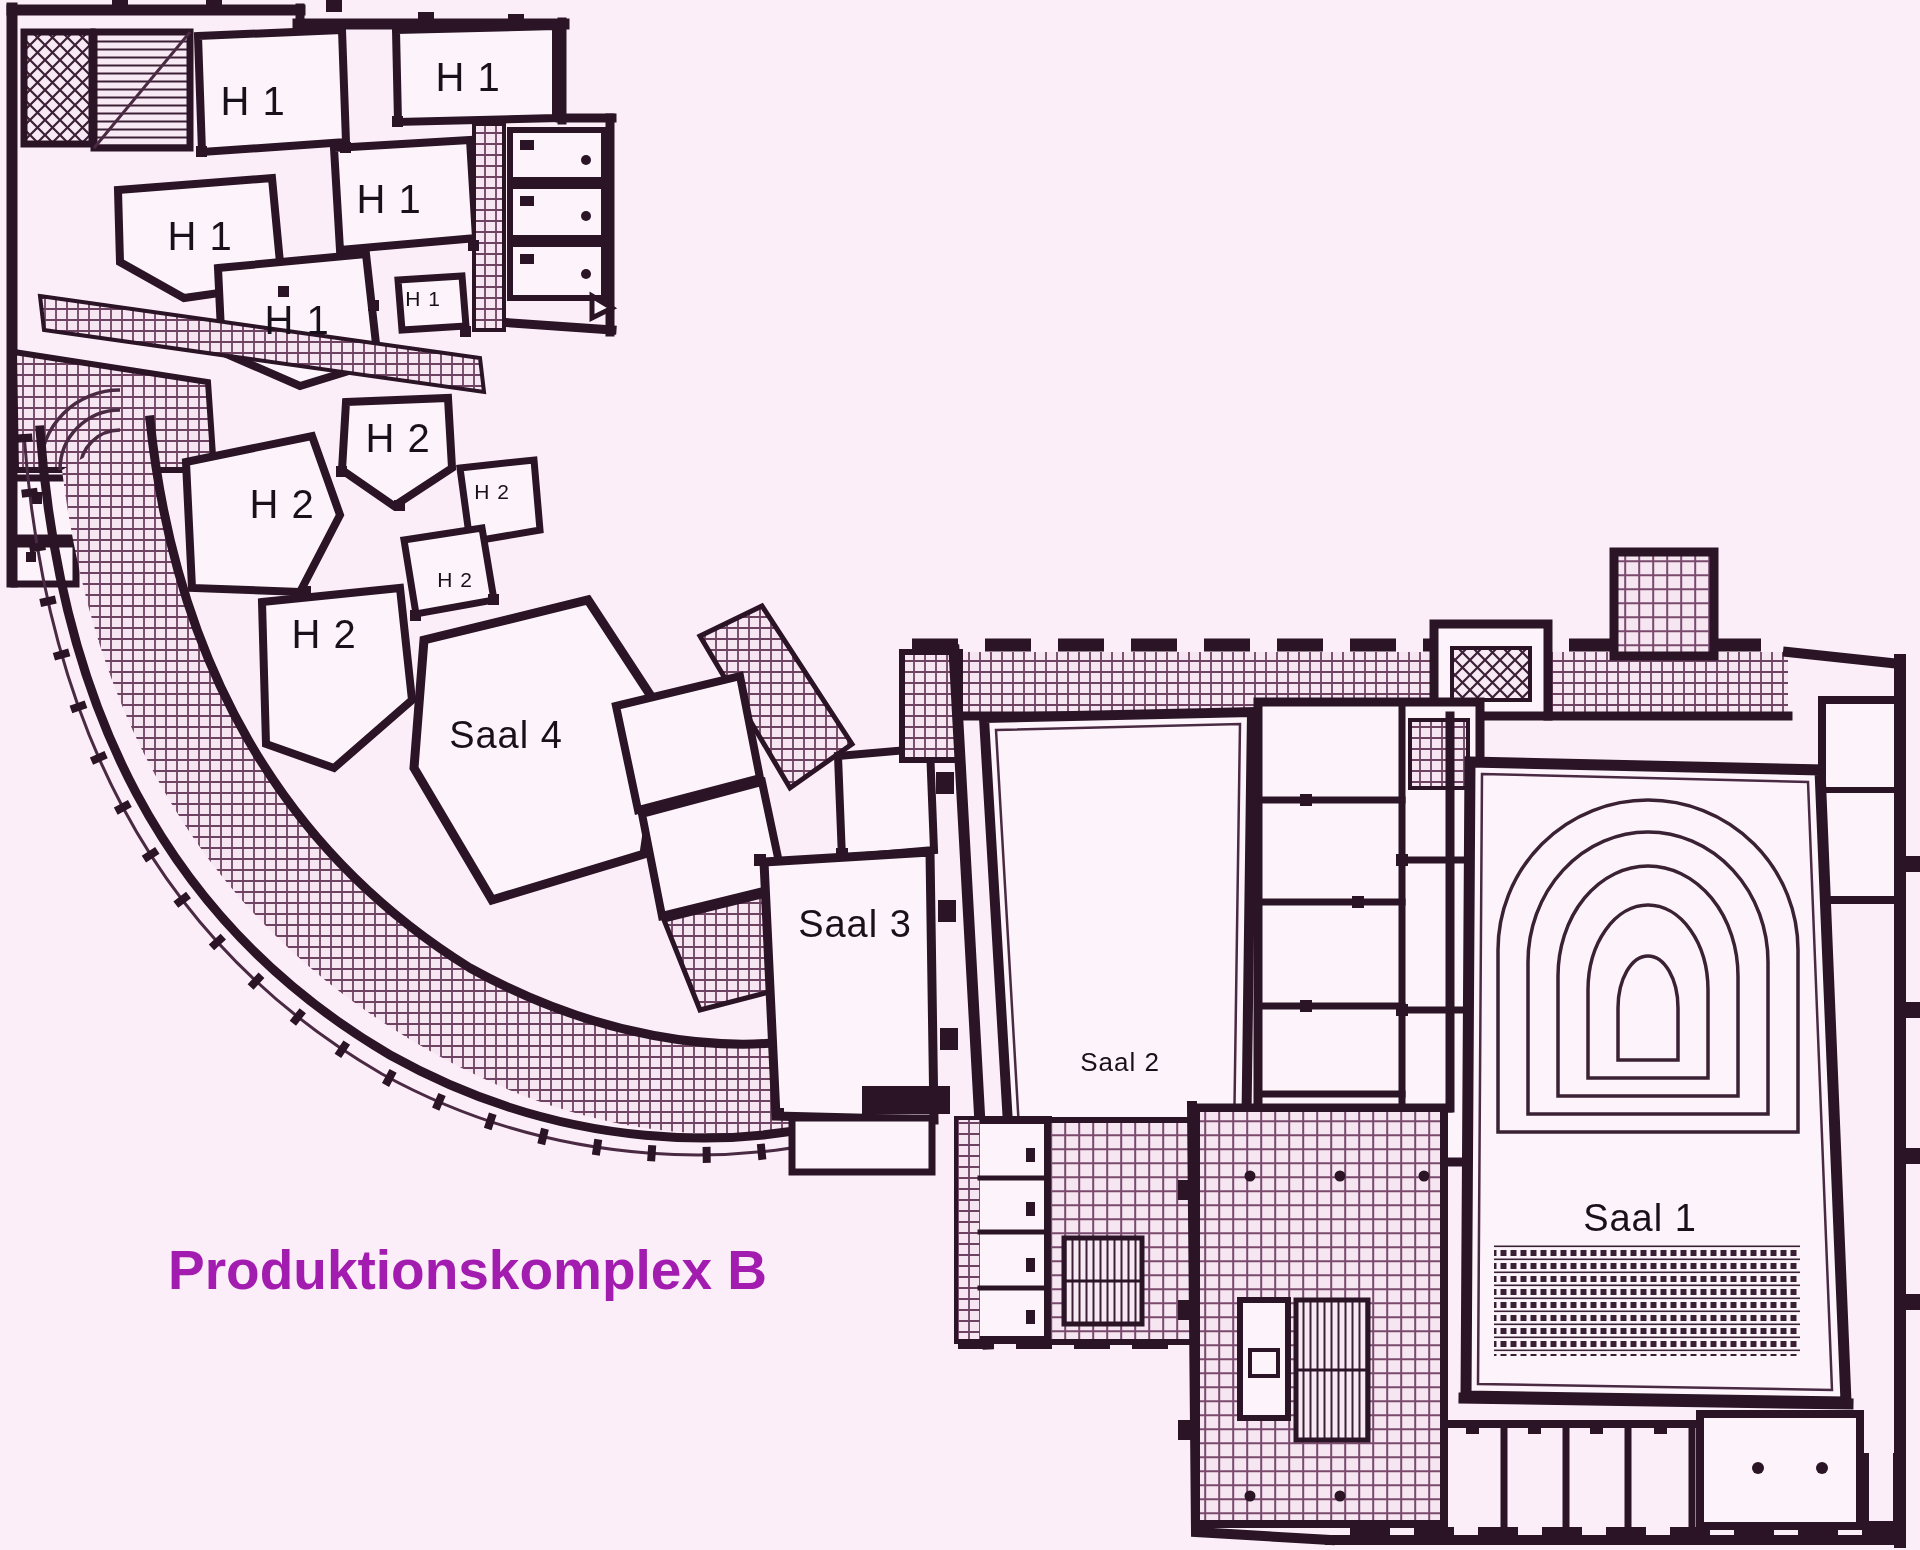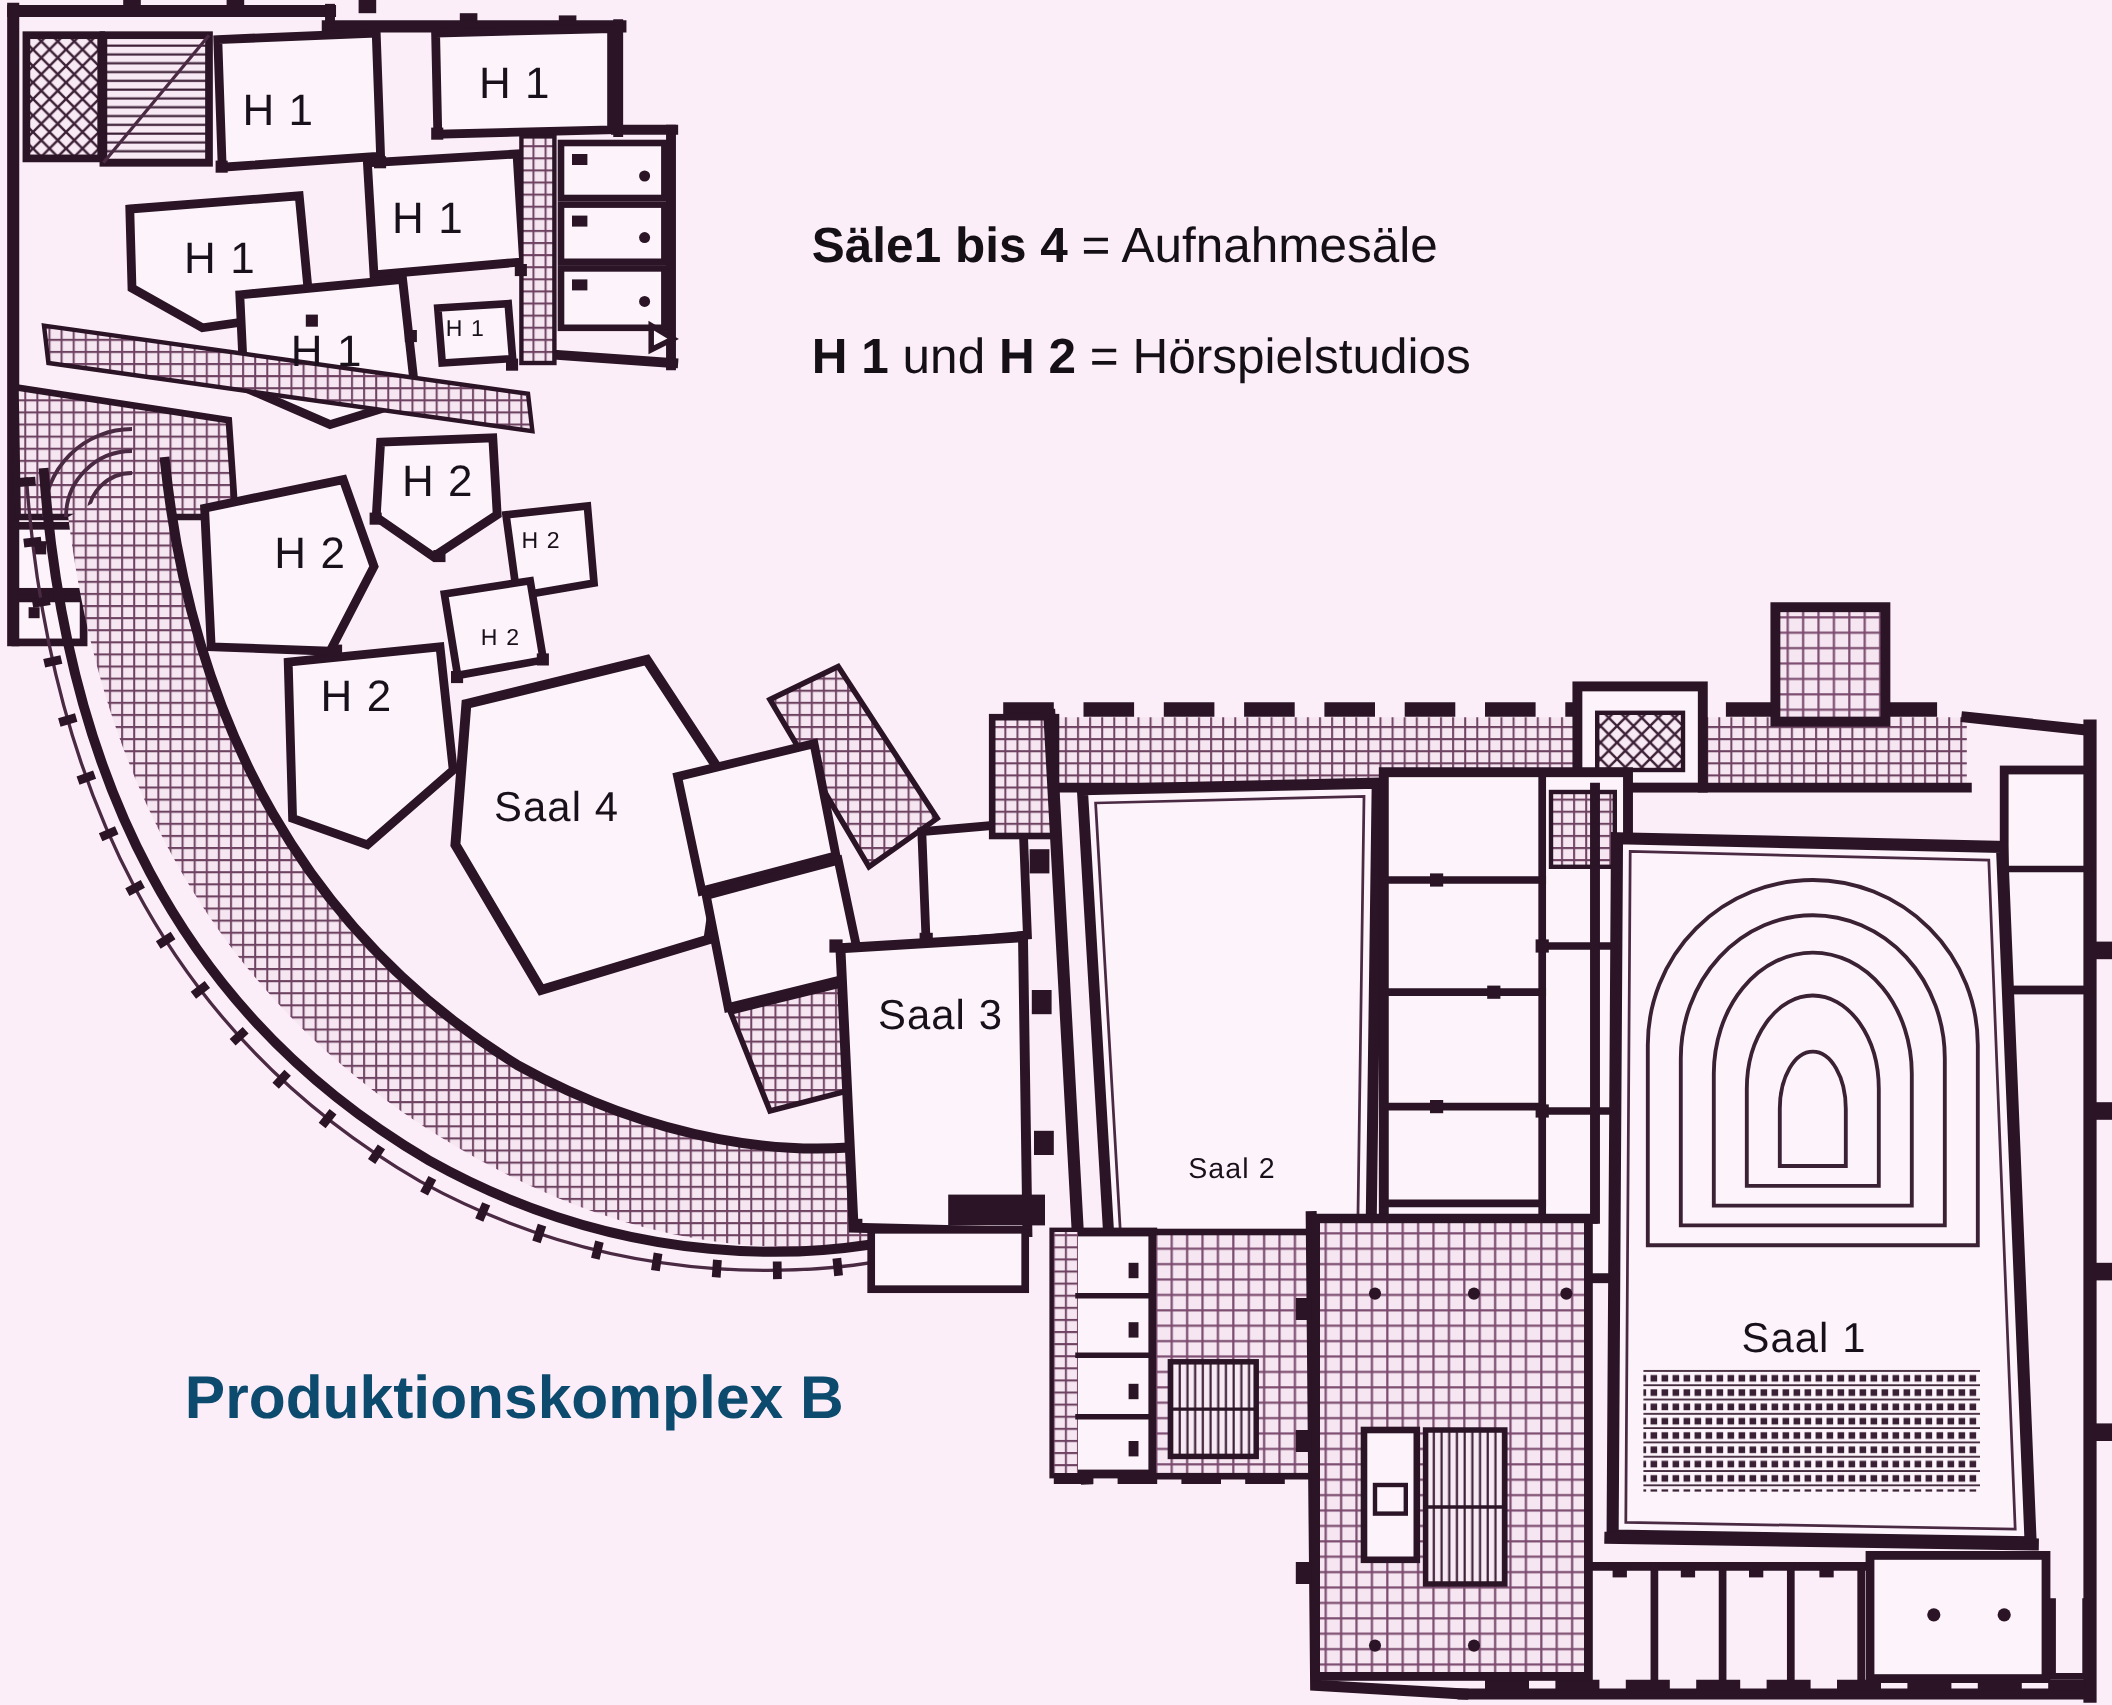--- a/index.html
+++ b/index.html
@@ -20,21 +20,21 @@
     color:#18101a;white-space:nowrap;letter-spacing:1px;
   }
   #legend{
     position:absolute;left:738px;top:200px;color:#141016;
     font-size:45px;line-height:1.0;
   }
   #legend .legend-line{margin-bottom:56px;white-space:nowrap;}
   #legend b{font-weight:bold;}
   #caption{
     position:absolute;left:168px;top:1238px;
-    font-size:55px;font-weight:bold;color:#0c4a6e;white-space:nowrap;
+    font-size:55px;font-weight:bold;color:#a21caf;white-space:nowrap;
   }
 </style>
 </head>
 <body>
 
 <div id="plan-wrap">
 <svg width="1920" height="1550" viewBox="0 0 1920 1550">
   <defs>
     <pattern id="grid" width="11" height="11" patternUnits="userSpaceOnUse">
       <rect width="11" height="11" fill="#f6e6f1"></rect>
@@ -276,19 +276,15 @@
       <div class="plan-label" style="left: 282px; top: 504px; font-size: 40px;">H 2</div>
       <div class="plan-label" style="left: 492px; top: 492px; font-size: 21px;">H 2</div>
       <div class="plan-label" style="left: 455px; top: 580px; font-size: 21px;">H 2</div>
       <div class="plan-label" style="left: 324px; top: 634px; font-size: 40px;">H 2</div>
       <div class="plan-label" style="left: 506px; top: 735px; font-size: 38px;">Saal 4</div>
       <div class="plan-label" style="left: 855px; top: 924px; font-size: 38px;">Saal 3</div>
       <div class="plan-label" style="left: 1120px; top: 1062px; font-size: 26px;">Saal 2</div>
       <div class="plan-label" style="left: 1640px; top: 1218px; font-size: 38px; text-align: center;">Saal 1</div>
     </div>
 
-<div id="legend">
-  <div class="legend-line"><b>Säle1 bis 4</b><span> = Aufnahmesäle</span></div>
-  <div class="legend-line"><b>H 1</b><span> und </span><b>H 2</b><span> = Hörspielstudios</span></div>
-</div>
 
 <div id="caption">Produktionskomplex B</div>
 </div>
 
 </body></html>

